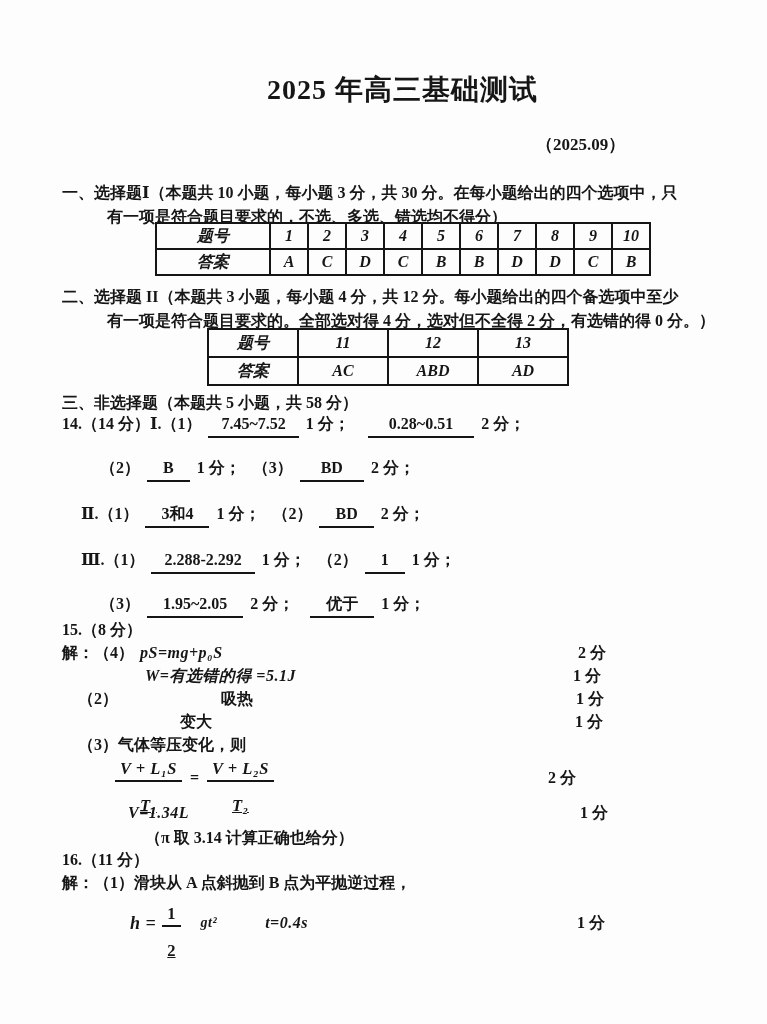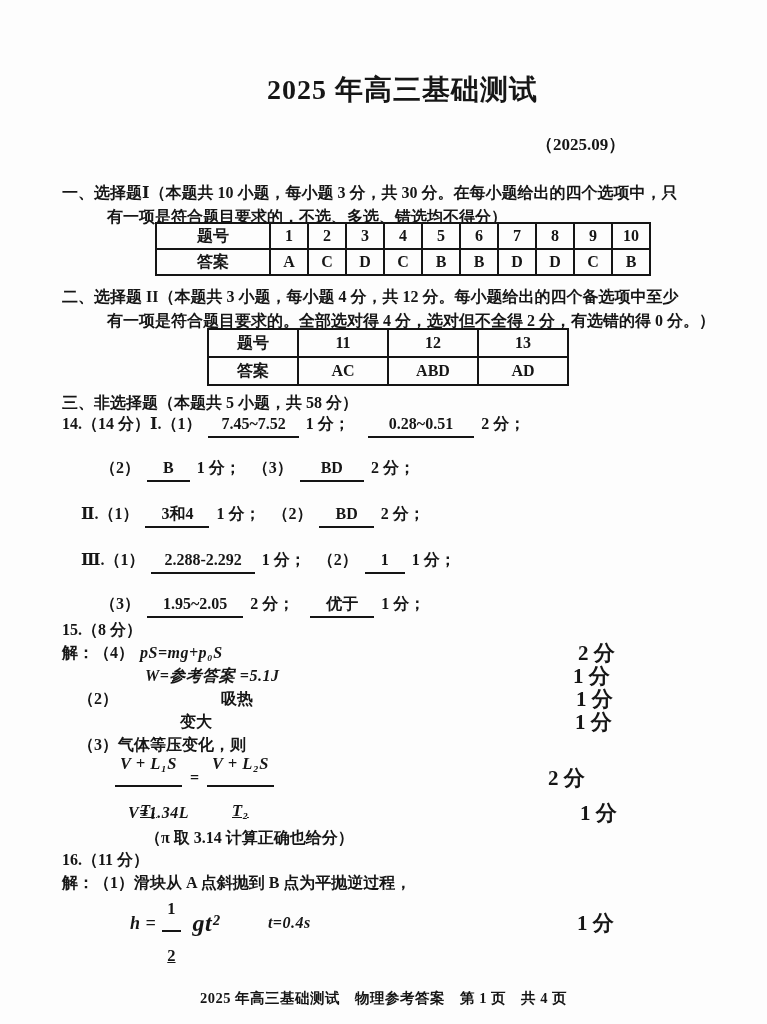--- a/index.html
+++ b/index.html
@@ -13,33 +13,33 @@
   .t-center{text-align:center;}
   .title1{top:74px;font-size:28px;line-height:32px;text-indent:38px;letter-spacing:1px;}
   .title2{top:107px;font-size:26px;line-height:32px;text-indent:16px;letter-spacing:2px;}
   .date{top:117px;left:536px;font-size:17px;letter-spacing:0;margin-top:16px;}
   .committee{top:145px;font-size:16.5px;letter-spacing:1px;}
   .ind1{padding-left:62px;}
   .ind2{padding-left:107px;}
   .ind3{padding-left:100px;}
   .ind4{padding-left:81px;}
   table{border-collapse:collapse;position:absolute;background:#fdfdfd;}
-  td{border:2px solid #151515;text-align:center;font-size:16px;font-weight:700;padding:0;}
+  td{border:2px solid #151515;text-align:center;font-size:16px;font-weight:700;padding:0;font-style:italic;}
   .tbl1{left:155px;top:222px;}
   .tbl1 td{width:36px;height:24px;}
   .tbl1 td.lbl{width:112px;}
   .tbl2{left:207px;top:328px;}
   .tbl2 td{width:88px;height:26px;}
   .ans{display:inline-block;text-align:left;border-bottom:2.5px solid #151515;padding:0 13px;margin:0 3px;}
   .padw{padding:0 21px;}
   .padn{padding:0 16px;}
-  .score{position:absolute;font-size:21px;text-align:center;}
+  .score{position:absolute;font-size:16px;text-align:center;}
   .math{font-style:italic;letter-spacing:.5px;}
   .frac{display:inline-block;vertical-align:middle;text-align:center;font-size:16.5px;line-height:19px;}
-  .frac .fnum{display:block;padding:0 5px 12px;border-bottom:2px solid #151515;margin-top:17px;}
+  .frac .fnum{display:block;padding:0 5px 2px;border-bottom:2px solid #151515;margin-top:17px;}
   .frac .fden{display:block;padding-top:14px;text-decoration:underline;}
   .eqrow{display:inline-flex;align-items:center;}
   .footer{top:986px;font-size:14.5px;letter-spacing:.5px;}
 </style>
 </head>
 <body>
 
 <div class="page">
 
   <div class="line t-center title1">2025 年高三基础测试</div>
@@ -146,21 +146,21 @@
 
   <div class="line ind1" style="top:618px">15.（8 分）</div>
 
   <div class="line ind1" style="top:641px">
     <span>解：（4）</span>
     <span class="math" style="margin-left:2px">pS=mg+p₀S</span>
     <span class="score" style="left:578px">2 分</span>
   </div>
 
   <div class="line" style="top:664px;padding-left:145px">
-    <span class="math">W=参考答案 =5.1J</span>
+    <span class="math">W=有选错的得 =5.1J</span>
     <span class="score" style="left:573px">1 分</span>
   </div>
 
   <div class="line" style="top:687px;padding-left:78px">
     <span>（2）</span>
     <span style="margin-left:99px">吸热</span>
     <span class="score" style="left:576px">1 分</span>
   </div>
 
   <div class="line" style="top:710px;padding-left:180px">
@@ -195,21 +195,20 @@
   <div class="line ind1" style="top:848px">16.（11 分）</div>
   <div class="line ind1" style="top:871px">解：（1）滑块从 A 点斜抛到 B 点为平抛逆过程，</div>
 
   <div class="line" style="top:895px;padding-left:130px;height:56px">
     <span class="eqrow" style="height:56px">
       <span class="math" style="font-size:18px">h =</span>
       <span class="frac" style="margin-left:6px">
         <span class="fnum">1</span>
         <span class="fden">2</span>
       </span>
-      <span class="math" style="font-size:24px;margin-left:12px">gt²</span>
+      <span class="math" style="font-size:14px;margin-left:20px">gt²</span>
       <span class="math" style="margin-left:48px">t=0.4s</span>
     </span>
     <span class="score" style="left:577px;top:16px">1 分</span>
   </div>
 
-  <div class="line t-center footer">2025 年高三基础测试　物理参考答案　第 1 页　共 4 页</div>
 
 </div>
 
 </body></html>

